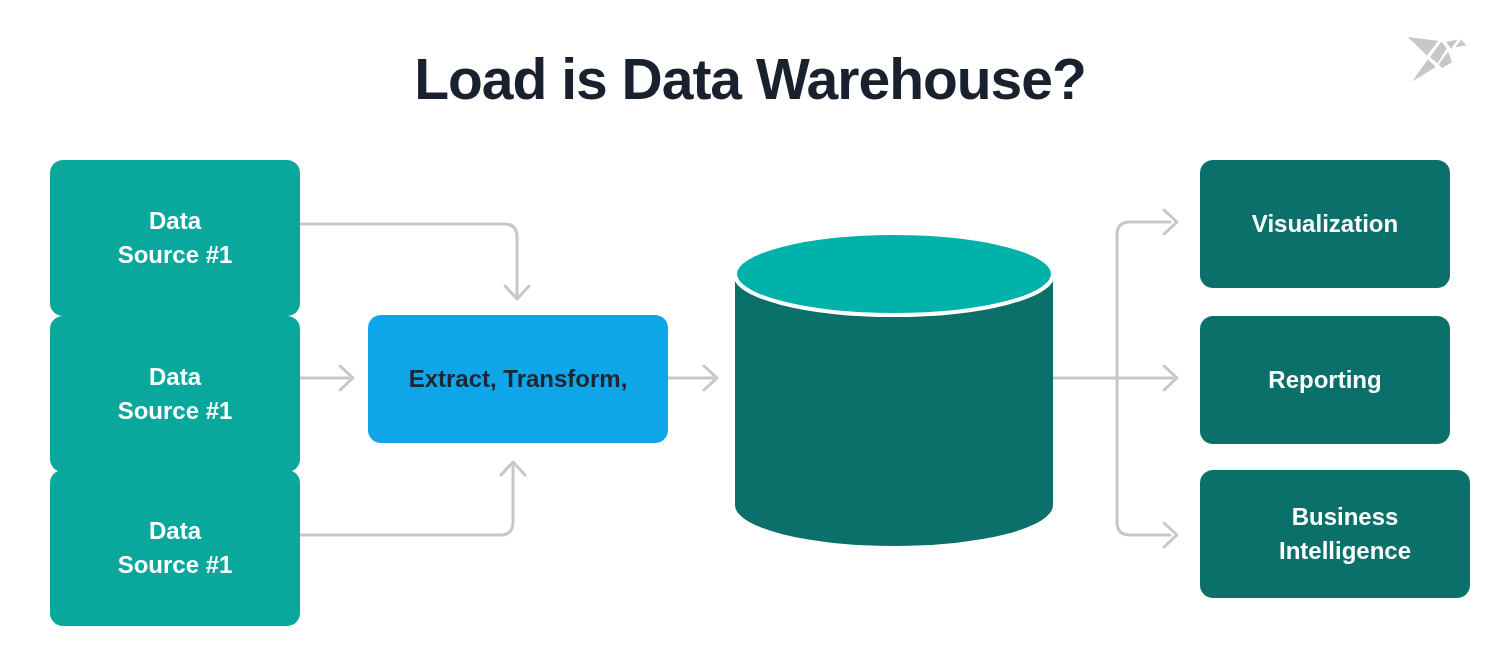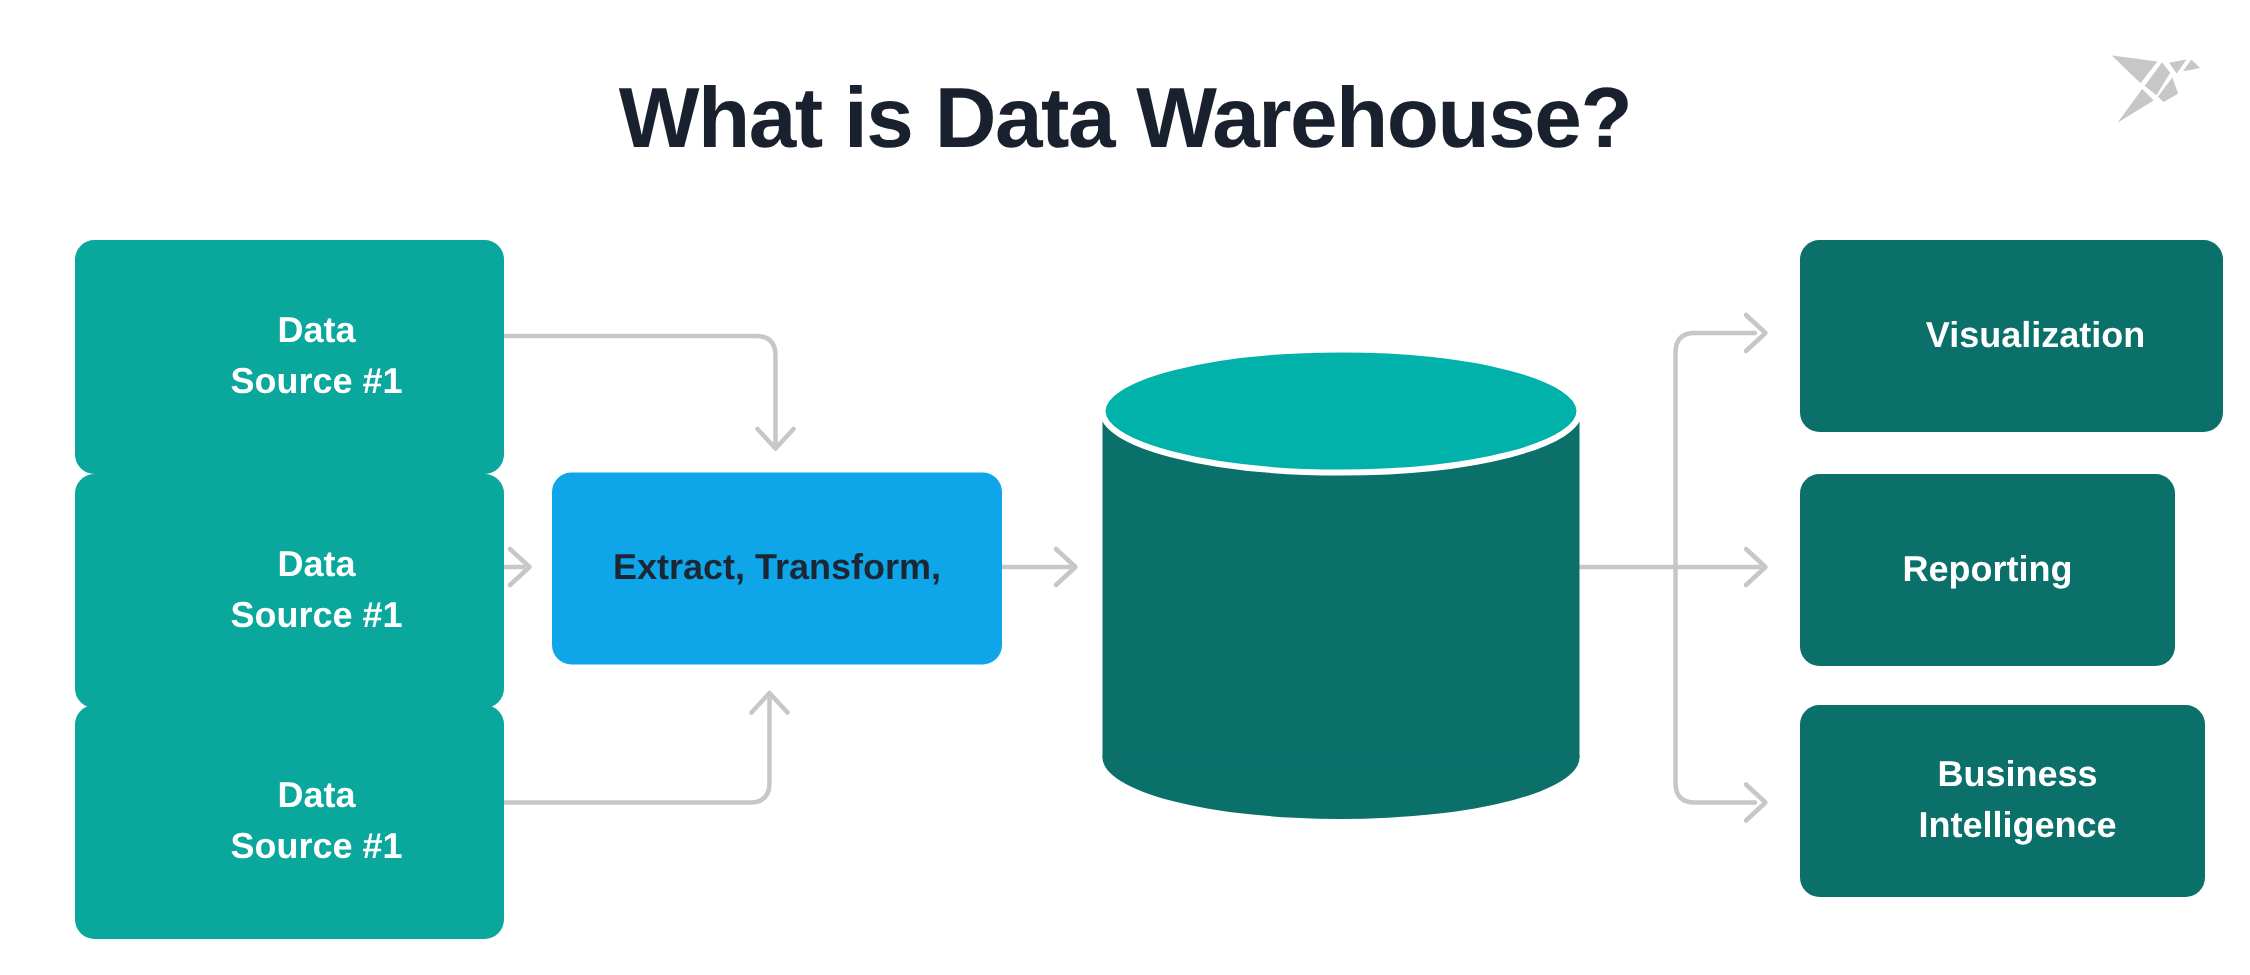--- a/index.html
+++ b/index.html
@@ -40,41 +40,40 @@
     font-size: 24px;
     line-height: 34px;
   }
   .box span { display: block; }
   .source-box {
     left: 50px;
     width: 250px;
     height: 156px;
     background: #0aa79d;
     color: #ffffff;
-    padding-left: 36px;
   }
   .source-1 { top: 160px; }
   .source-2 { top: 316px; }
   .source-3 { top: 470px; }
   .etl-box {
     left: 368px;
     top: 315px;
     width: 300px;
     height: 128px;
     background: #0ea5e9;
     color: #1c2733;
   }
   .output-box {
     left: 1200px;
     width: 250px;
     height: 128px;
     background: #0b6f6a;
     color: #ffffff;
   }
-  .output-1 { top: 160px; padding-left: 32px; }
+  .output-1 { top: 160px; }
   .output-2 { top: 316px; }
   .output-3 { top: 470px; padding-left: 20px; }
   .warehouse-label {
     position: absolute;
     left: 739px;
     top: 388px;
     width: 310px;
     text-align: center;
     color: #ffffff;
     font-weight: 700;
@@ -116,21 +115,21 @@
       <path d="M 1164 523 L 1177 535 L 1164 547"></path>
     </g>
 
     <g>
       <ellipse cx="894" cy="505" rx="159" ry="41" fill="#0b6f6a"></ellipse>
       <rect x="735" y="274" width="318" height="231" fill="#0b6f6a"></rect>
       <ellipse cx="894" cy="274" rx="159" ry="41" fill="#00b2a9" stroke="#ffffff" stroke-width="4"></ellipse>
     </g>
   </svg>
 
-  <div class="title">What is Data Warehouse?</div>
+  <div class="title">Load is Data Warehouse?</div>
 
   <svg class="logo" viewBox="0 0 90 70">
     <g fill="#c7c7c7" stroke="#ffffff" stroke-width="1.5" stroke-linejoin="round">
       <polygon points="11,8 49,13 35,31"></polygon>
       <polygon points="51,13 58,22 47,40 37,32"></polygon>
       <polygon points="55,14 71,11 62,24"></polygon>
       <polygon points="73,11 81,19 65,22"></polygon>
       <polygon points="47,40 59,24 64,38 52,45"></polygon>
       <polygon points="36,33 46,43 15,62"></polygon>
     </g>

